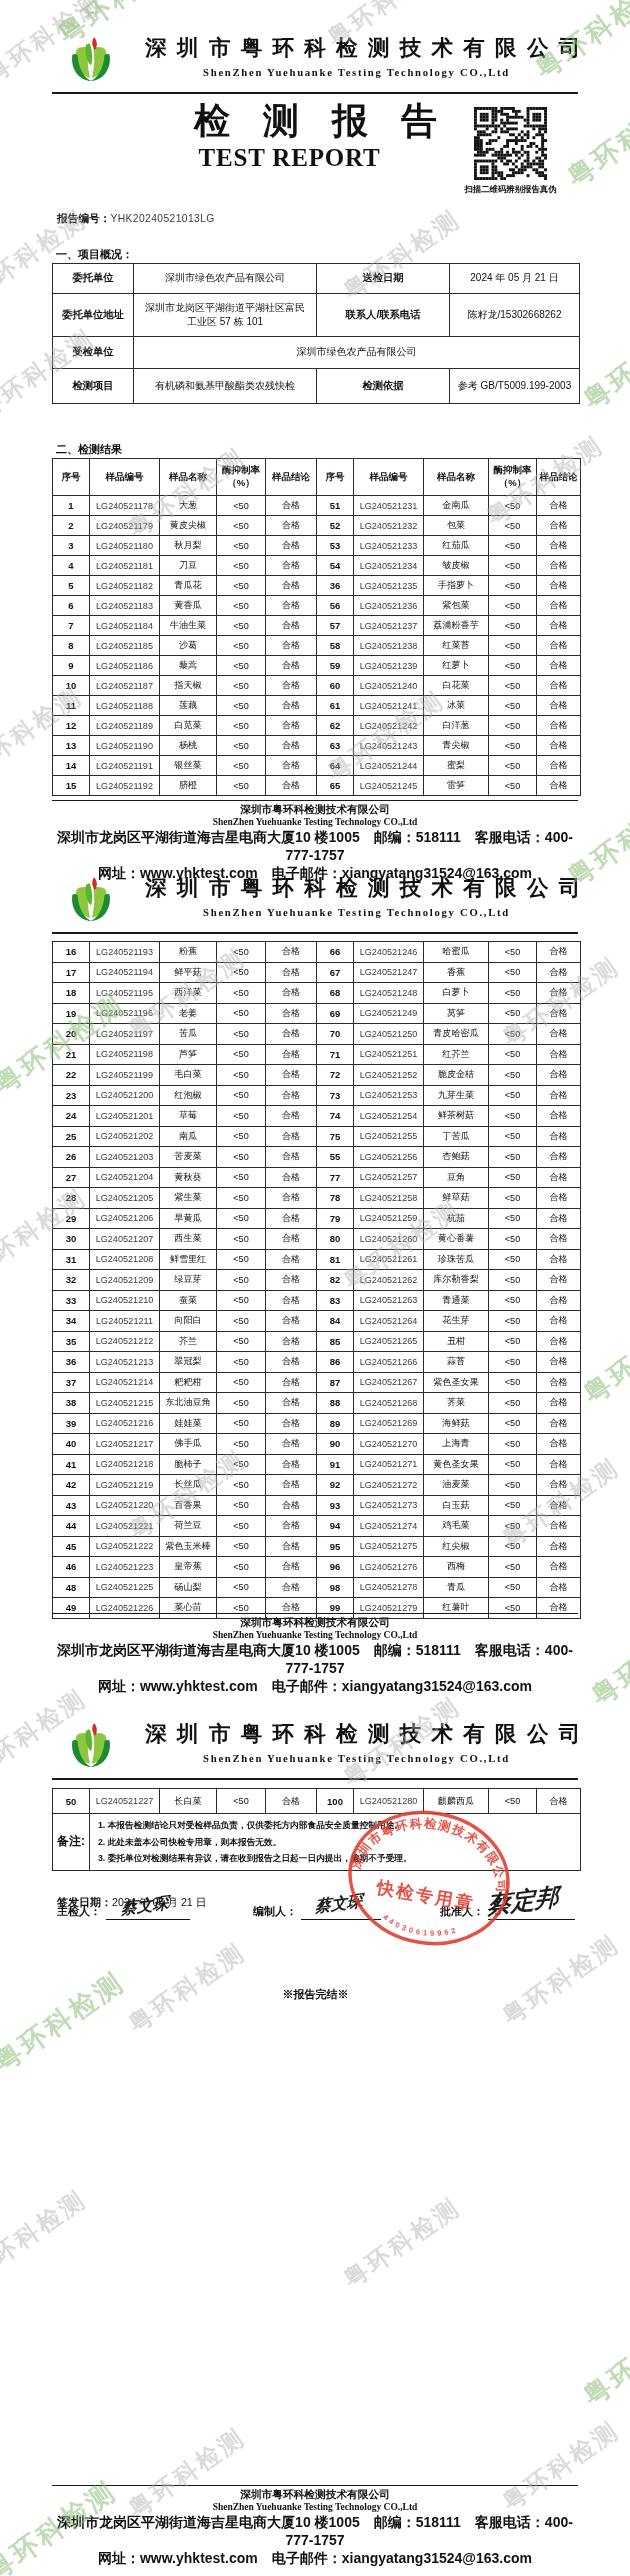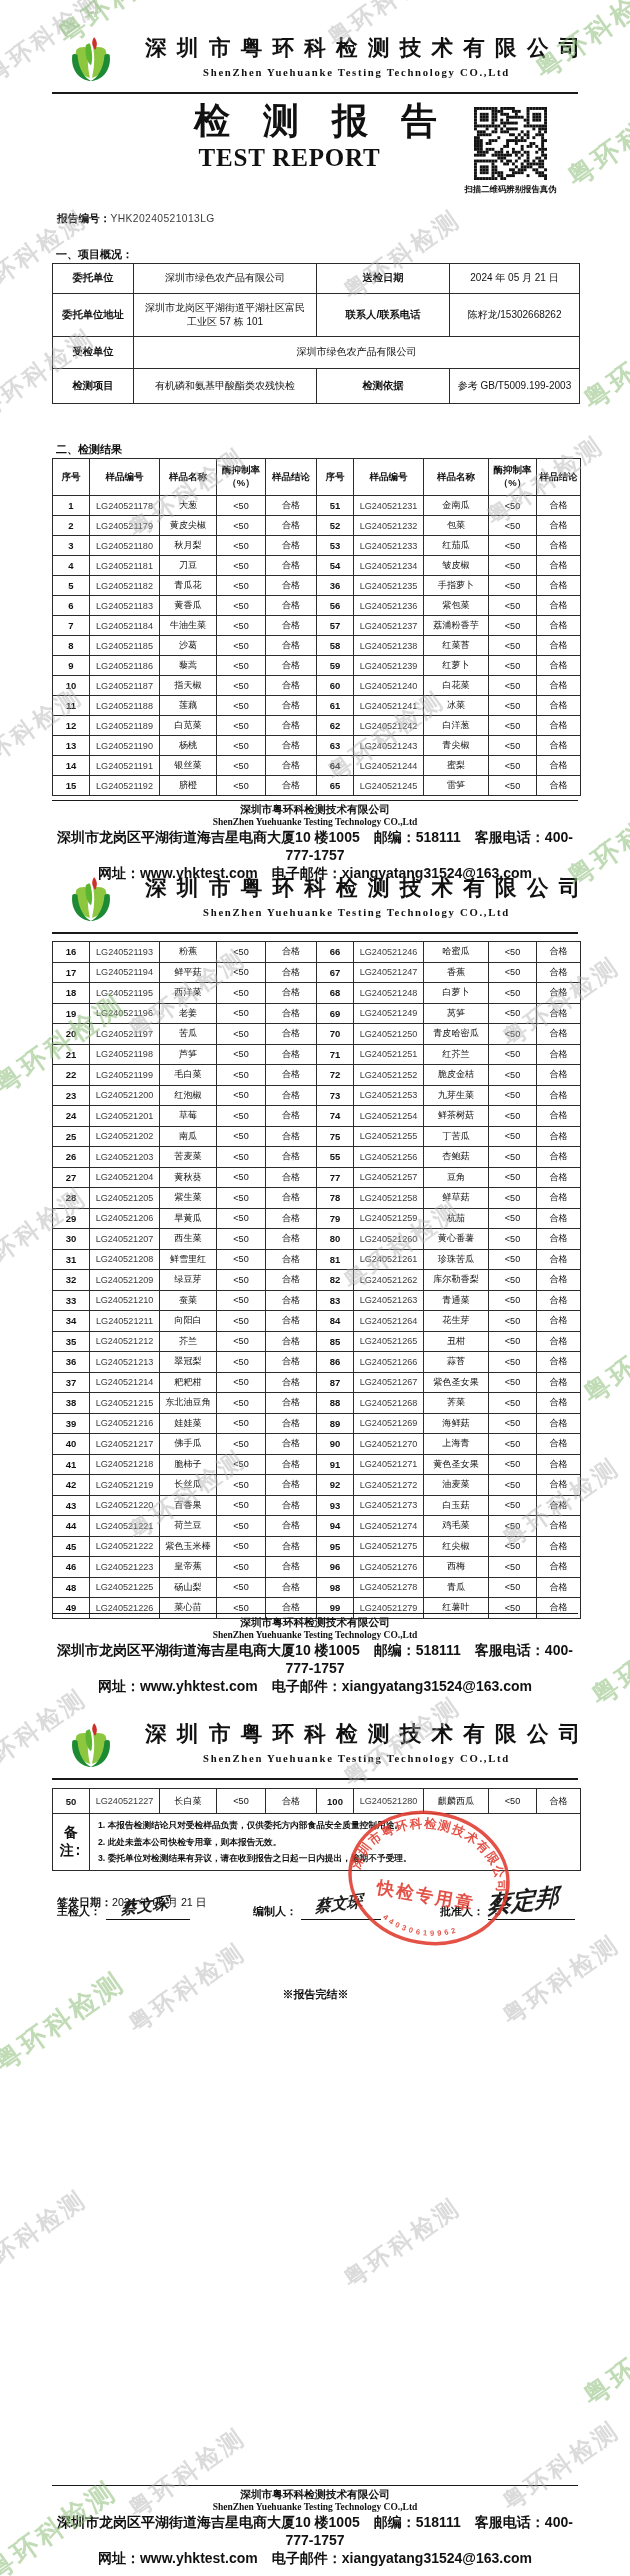--- a/index.html
+++ b/index.html
@@ -41,21 +41,21 @@
   .overview .lbl{font-weight:bold;font-size:10.3px;}
   .results{position:absolute;left:52px;width:526px;font-size:9.1px;}
   .results th{font-size:9.5px;font-weight:bold;line-height:1.35;}
   .results td{height:19px;}
   .results .c0,.results .c5{font-weight:bold;font-size:9.5px;}
   .results .c1,.results .c6{color:#3a3a3a;}
   .results.p2 td{height:19.5px;}
   .row50 td{height:24px;}
   .notes-cell{text-align:left !important;padding:3.2px 4.8px 3.2px 8px !important;}
   .notes-cell div{font-size:8.7px;font-weight:bold;line-height:1.9;white-space:nowrap;}
-  .notes-lbl{font-weight:bold;font-size:14px;font-family:Liberation Mono, monospace;}
+  .notes-lbl{font-weight:bold;font-size:12px;}
   
   .page-footer{position:absolute;left:52px;width:526px;border-top:1.6px solid #1a1a1a;
                text-align:center;padding-top:2.4px;}
   .pf1{font-size:10.7px;font-weight:bold;}
   .pf2{font-size:9.5px;font-weight:bold;font-family:"Liberation Serif",serif;}
   .pf3,.pf4{font-size:14px;font-weight:bold;margin-top:2px;}
   
   .sig-label{position:absolute;font-size:11px;font-weight:bold;}
   .sig-line{position:absolute;border-bottom:1.2px solid #111;height:0.8px;}
   .sig{position:absolute;font-family:"DejaVu Serif",serif;font-style:italic;font-weight:bold;

